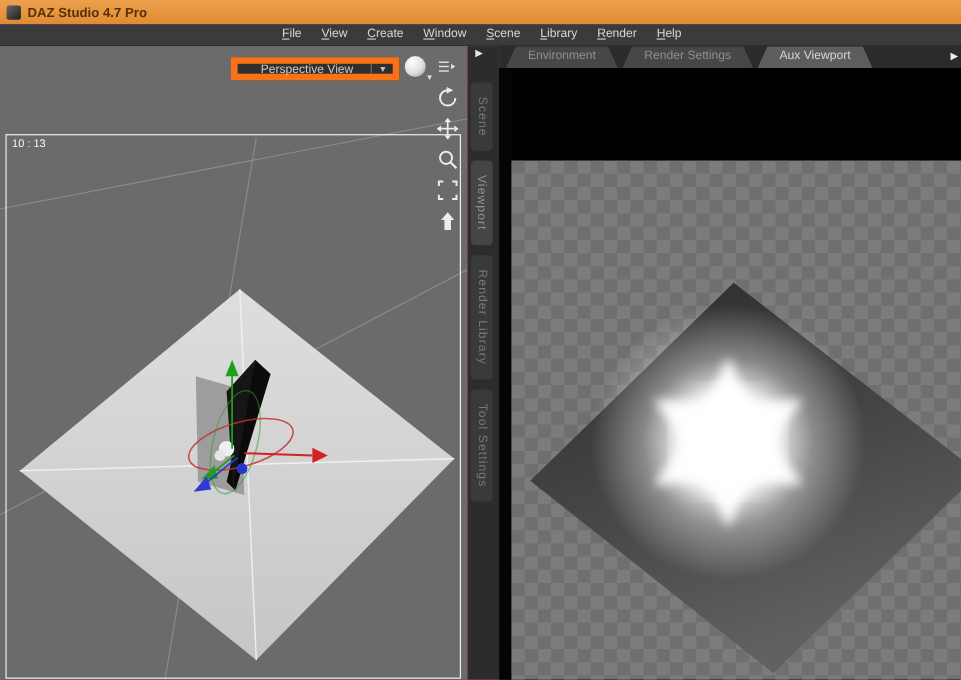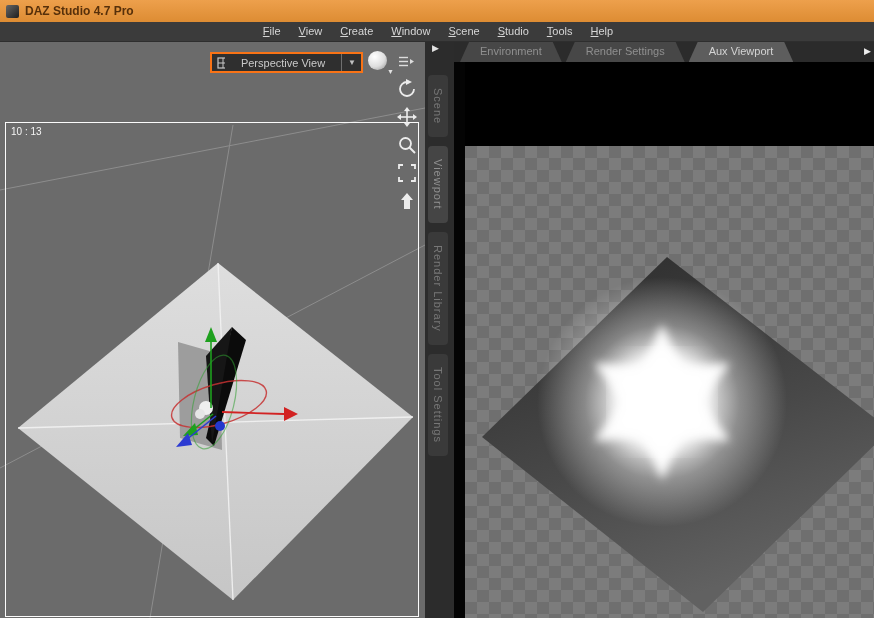--- a/index.html
+++ b/index.html
@@ -17,21 +17,21 @@
   .menu-item::first-letter{text-decoration:underline;}
 
   .main{position:absolute;top:42px;left:0;width:874px;height:576px;}
 
   
   .viewport-panel{position:absolute;left:0;top:0;width:425px;height:576px;background:#6b6b6b;overflow:hidden;}
   .scene{position:absolute;inset:0;}
   .vp-border{position:absolute;left:5px;top:80px;width:412px;height:493px;border:1px solid #fbfbfb;pointer-events:none;}
   .vp-counter{position:absolute;left:11px;top:84px;color:#f5f5f5;font-size:10px;}
 
-  .camera-dropdown{position:absolute;left:210px;top:10px;width:153px;height:21px;background:#2f2f2f;border:2px solid #f97316;
+  .camera-dropdown{position:absolute;left:210px;top:10px;width:153px;height:21px;background:#2f2f2f;border:6px solid #f97316;
       display:flex;align-items:center;gap:16px;padding:0 5px;box-sizing:border-box;cursor:pointer;}
   .camera-label{font-size:11px;color:#cacaca;flex:1;white-space:nowrap;}
   .dd-arrow{font-size:8px;color:#c0c0c0;border-left:1px solid #6f6f6f;padding-left:6px;height:100%;display:flex;align-items:center;}
 
   .sphere-btn{position:absolute;left:368px;top:8px;width:27px;height:25px;cursor:pointer;}
   .sphere{position:absolute;left:0;top:1px;width:19px;height:19px;border-radius:50%;
       background:radial-gradient(circle at 35% 30%,#ffffff,#dedede 55%,#8f8f8f);}
   .sphere-arrow{position:absolute;right:1px;bottom:0;font-size:7px;color:#e2e2e2;}
   .pane-btn{position:absolute;left:398px;top:12px;cursor:pointer;}
 
@@ -72,22 +72,22 @@
     <span class="app-icon"></span>
     <span class="title-text">DAZ Studio 4.7 Pro</span>
   </div>
 
   <div class="menubar">
     <span class="menu-item">File</span>
     <span class="menu-item">View</span>
     <span class="menu-item">Create</span>
     <span class="menu-item">Window</span>
     <span class="menu-item">Scene</span>
-    <span class="menu-item">Studio</span>
-    <span class="menu-item">Tools</span>
+    <span class="menu-item">Library</span>
+    <span class="menu-item">Render</span>
     <span class="menu-item">Help</span>
   </div>
 
   <div class="main">
 
     <div class="viewport-panel">
 
       <svg class="scene" viewBox="0 0 425 576">
         <defs>
           <linearGradient id="planeGrad" x1="0" y1="0" x2="0" y2="1">

